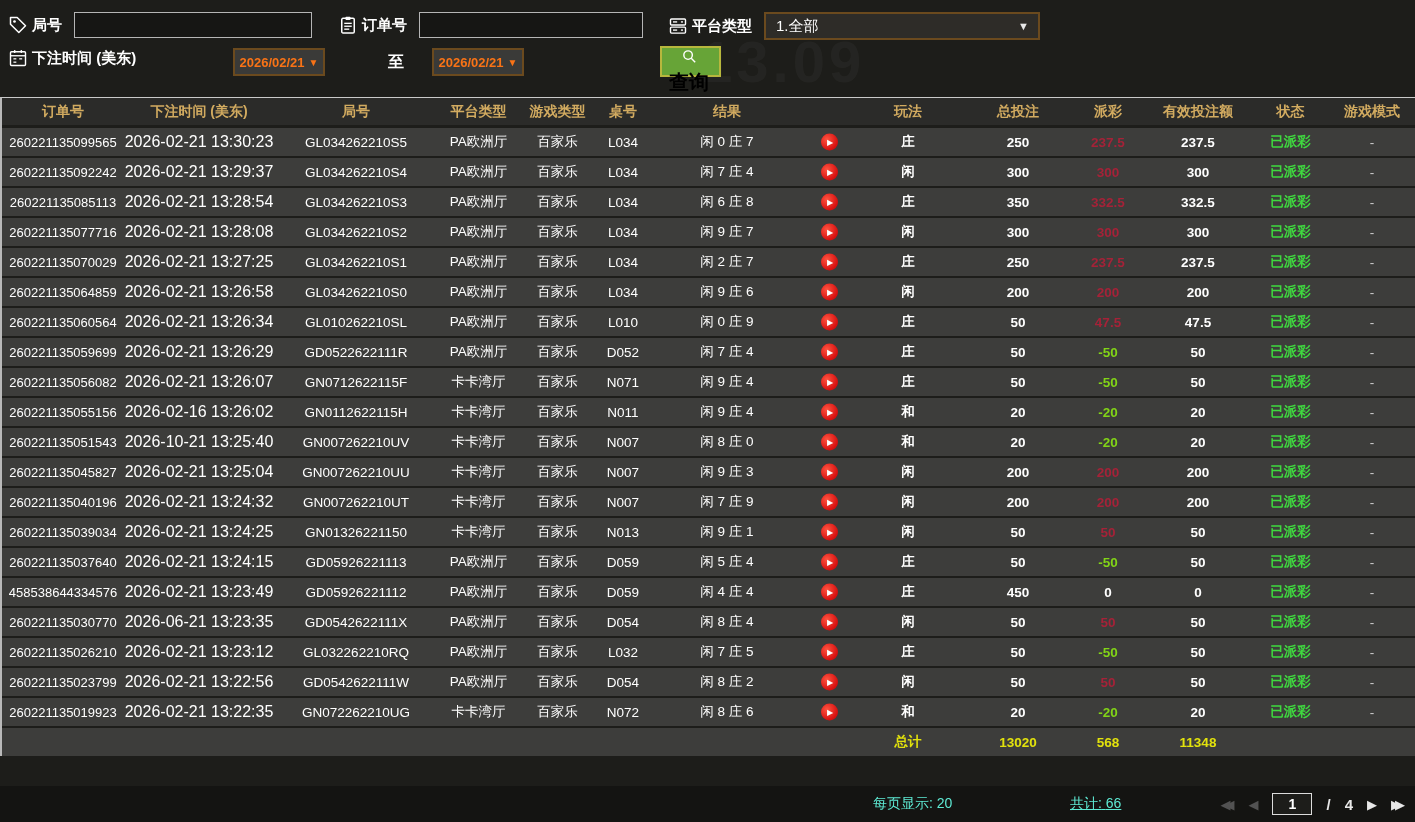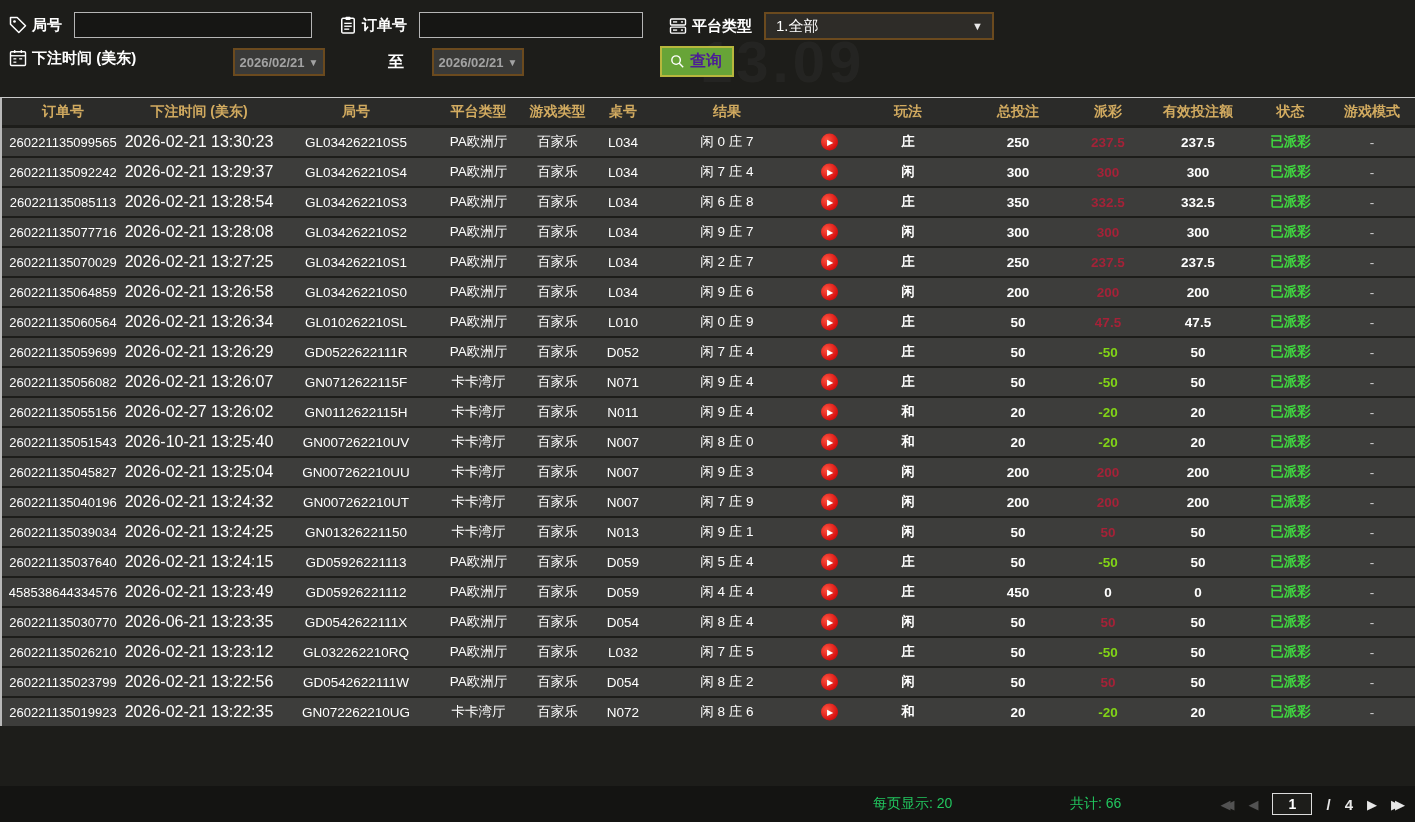--- a/index.html
+++ b/index.html
@@ -15,34 +15,34 @@
   .ficon { width:20px; height:20px; display:inline-block; }
   .f { position:absolute; display:flex; align-items:center; gap:4px; }
   .f-round   { left:8px;  top:12px; }
   .f-order   { left:738px; top:12px; left:338px; }
   .f-plat    { left:668px; top:12px; }
   .f-time    { left:8px;  top:48px; }
   .txt { height:26px; background:#161614; border:1px solid #b5b5b5; color:#fff;
          font-size:14px; padding:0 6px; outline:none; }
   .round-input { width:238px; margin-left:8px; }
   .order-input { width:224px; margin-left:8px; }
-  .select { position:relative; margin-left:8px; width:230px; height:28px; background:#2e2c28;
+  .select { position:relative; margin-left:8px; width:276px; height:28px; background:#2e2c28;
             border:2px solid #6b4a1e; display:flex; align-items:center; padding:0 10px;
             font-size:15px; color:#fff; cursor:pointer; }
   .select .caret { position:absolute; right:9px; font-size:11px; color:#e8e8e8; }
   .datebox { position:absolute; top:48px; width:92px; height:28px; background:#3a3a38;
              border:2px solid #6b4a1e; display:flex; align-items:center; justify-content:center;
-             gap:4px; font-size:13px; font-weight:bold; color:#a3a3a3; cursor:pointer; }
+             gap:4px; font-size:13px; font-weight:bold; color:#f97316; cursor:pointer; }
   .datebox .caret { font-size:10px; }
   .date-from { left:233px; }
   .date-to   { left:432px; }
   .to-label  { position:absolute; left:388px; top:52px; font-size:16px; }
   .query-btn { position:absolute; left:660px; top:46px; height:31px; padding:0 10px 0 7px;
                background:#67a437; border:2px solid #b7b73d; display:flex; align-items:center;
-               gap:4px; color:#4c1d95; font-size:16px; font-weight:bold; cursor:pointer; }
+               gap:4px; color:#000000; font-size:20px; font-weight:bold; cursor:pointer;flex-direction:column; }
 
   
   :root { --cols:122px 150px 164px 81px 77px 54px 204px 108px 112px 68px 112px 73px 90px; }
   .table-area { position:relative; z-index:1; border-left:2px solid #b9b9b9; border-top:1px solid #c9c9c9; }
   .tr { display:grid; grid-template-columns:var(--cols); height:28px; align-items:center;
         background:#3d3d3b; margin-bottom:2px; }
   .thead { display:grid; grid-template-columns:var(--cols); height:27px; align-items:center;
            background:#2b2b29; margin-bottom:3px; }
   .th { text-align:center; font-size:14px; font-weight:bold; color:#d2ab60; white-space:nowrap; }
   .td { text-align:center; font-size:13.5px; color:#fff; white-space:nowrap; overflow:hidden; }
@@ -57,23 +57,23 @@
   .c-play, .c-bet, .c-valid { font-weight:bold; }
   .c-payout { font-weight:bold; }
   .c-status { font-weight:bold; color:#3fd83f; }
   .c-mode { color:#cfcfcf; }
   .totals .td { color:#e2e20c; font-weight:bold; }
   .t-label { grid-column:8; } .t-bet { grid-column:9; }
   .t-payout { grid-column:10; } .t-valid { grid-column:11; }
 
   
   .footer { position:absolute; left:0; bottom:0; width:1415px; height:36px; background:#141412; }
-  .footer .item { position:absolute; top:9px; font-size:14px; color:#22c55e; }
+  .footer .item { position:absolute; top:9px; font-size:14px; color:#5eead4; }
   .per-page { left:873px; }
-  .total-count { left:1070px; }
+  .total-count { left:1070px;text-decoration:underline; }
   .pager { position:absolute; right:10px; top:0; height:36px; display:flex; align-items:center; gap:14px; }
   .pg-arrow { font-size:13px; cursor:pointer; user-select:none; }
   .pg-dim { color:#525252; }
   .pg-lit { color:#e8e8e8; }
   .pg-double { letter-spacing:-6px; display:inline-block; padding-right:6px; }
   .page-input { width:40px; height:22px; background:#1d1d1a; border:1.5px solid #dcdcdc;
                 color:#fff; font-size:14px; font-weight:bold; text-align:center; outline:none; }
   .page-sep, .page-total { font-size:15px; font-weight:bold; color:#e8e8e8; }
   svg { display:block; }
 </style>
@@ -357,21 +357,21 @@
         </div>
         <div class="td c-play">庄</div>
         <div class="td c-bet">50</div>
         <div class="td c-payout" style="color: rgb(130, 212, 23);">-50</div>
         <div class="td c-valid">50</div>
         <div class="td c-status">已派彩</div>
         <div class="td c-mode">-</div>
       </div>
         <div class="tr">
         <div class="td c-order">260221135055156</div>
-        <div class="td c-time">2026-02-27 13:26:02</div>
+        <div class="td c-time">2026-02-16 13:26:02</div>
         <div class="td c-round">GN0112622115H</div>
         <div class="td c-platform">卡卡湾厅</div>
         <div class="td c-game">百家乐</div>
         <div class="td c-table">N011</div>
         <div class="td c-result">
           <span class="result-text">闲 9 庄 4</span>
           <span class="play-btn">
               <span>▶</span>
             </span>
         </div>
@@ -577,20 +577,26 @@
         </div>
         <div class="td c-play">和</div>
         <div class="td c-bet">20</div>
         <div class="td c-payout" style="color: rgb(130, 212, 23);">-20</div>
         <div class="td c-valid">20</div>
         <div class="td c-status">已派彩</div>
         <div class="td c-mode">-</div>
       </div>
       </div>
 
+    <div class="tr totals">
+      <div class="td t-label">总计</div>
+      <div class="td t-bet">13020</div>
+      <div class="td t-payout">568</div>
+      <div class="td t-valid">11348</div>
+    </div>
   </div>
 
   <div class="footer">
     <div class="item per-page">
       <span>每页显示:</span>
       <span>20</span>
     </div>
     <div class="item total-count">
       <span>共计:</span>
       <span>66</span>

